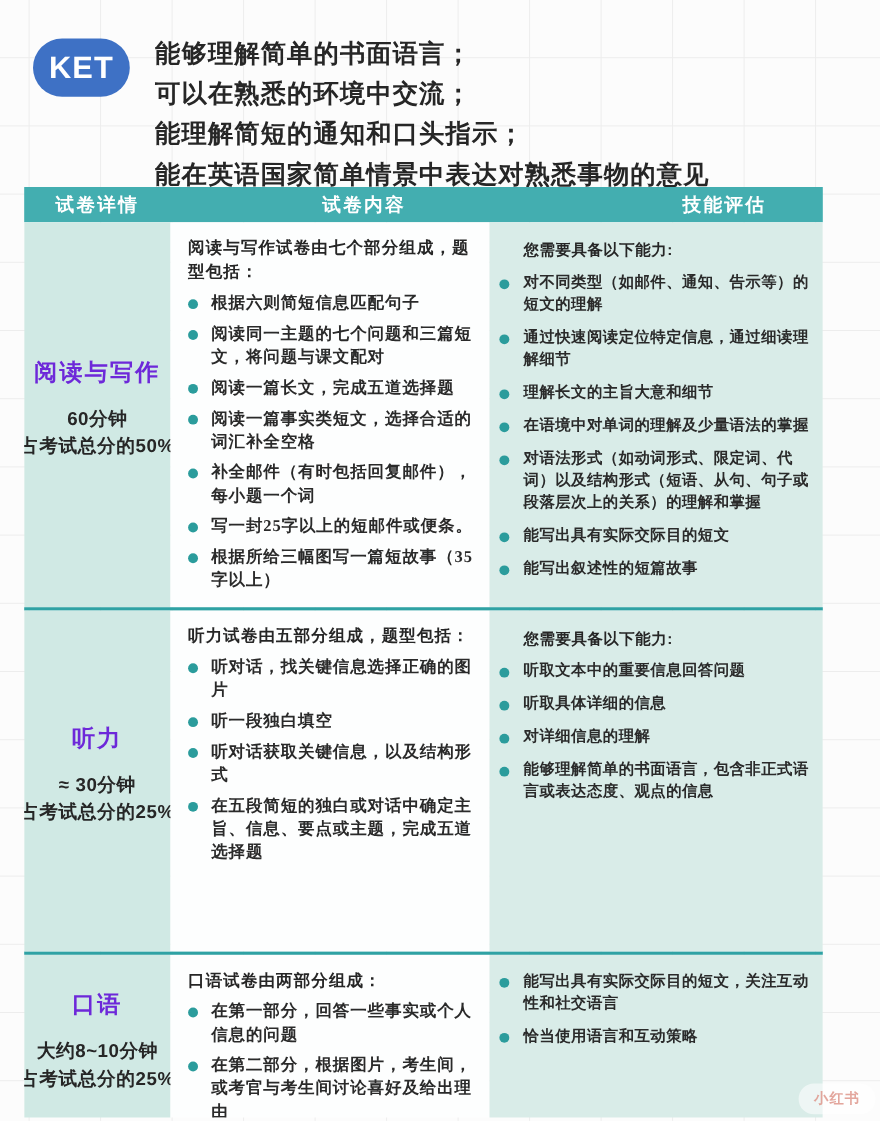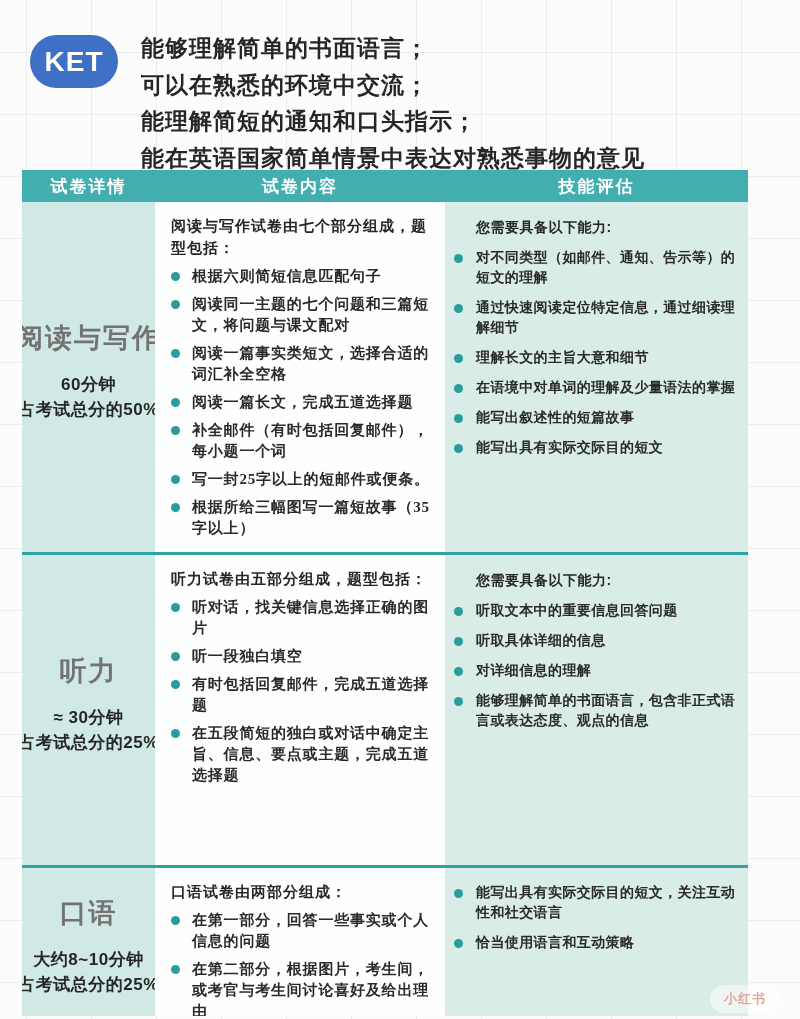--- a/index.html
+++ b/index.html
@@ -40,20 +40,21 @@
   .exam-table {
     position: absolute;
     left: 22px; top: 170px;
     width: 726px;
   }
   .thead {
     display: grid;
     grid-template-columns: 133px 290px 303px;
     background: #43aeb0;
     height: 32px;
+    gap: 31px;
   }
   .th {
     color: #ffffff; font-size: 17px; font-weight: 600; letter-spacing: 2px;
     display: flex; align-items: center; justify-content: center;
     white-space: nowrap;
   }
   .trow {
     display: grid;
     grid-template-columns: 133px 290px 303px;
     overflow: hidden;
@@ -63,21 +64,21 @@
   .row-listening{ height: 313px; }
   .row-speaking { height: 151px; }
 
   .cell-left {
     background: #d0e9e4;
     display: flex; flex-direction: column; align-items: center; justify-content: center;
     text-align: center;
     padding: 4px 4px 16px 4px;
   }
   .section-title {
-    color: #737373; font-size: 27px; font-weight: bold; letter-spacing: 2px;
+    color: #6d28d9; font-size: 21px; font-weight: bold; letter-spacing: 2px;
     margin-bottom: 16px; white-space: nowrap;
   }
   .section-duration, .section-weight {
     font-size: 17px; font-weight: bold; color: #262626;
     line-height: 25px; white-space: nowrap; letter-spacing: 0.5px;
   }
 
   .cell-mid {
     background: #fdfefe;
     padding: 13px 8px 6px 16px;
@@ -103,21 +104,21 @@
     background: #2b9c9c;
     margin-top: 6px;
   }
   .cell-mid ul.blist .dot { margin-right: 12px; }
   .cell-right ul.blist .dot { margin-right: 13px; margin-left: 1px; }
   ul.blist .li-text { color: #2a2a2a; font-family: Liberation Serif, serif; }
 
   
   .watermark {
     position: absolute;
-    right: 20px; bottom: 6px;
+    right: 4px; bottom: 6px;
     background: rgba(255,255,255,0.55);
     color: rgba(222,150,140,0.85);
     font-size: 13px; font-weight: bold; letter-spacing: 1px;
     padding: 5px 14px;
     border-radius: 14px;
     text-align: center;
   }
 </style>
 </head>
 <body>
@@ -153,25 +154,25 @@
             <li>
               <span class="dot"></span>
               <span class="li-text">根据六则简短信息匹配句子</span>
             </li>
             <li>
               <span class="dot"></span>
               <span class="li-text">阅读同一主题的七个问题和三篇短文，将问题与课文配对</span>
             </li>
             <li>
               <span class="dot"></span>
+              <span class="li-text">阅读一篇长文，完成五道选择题</span>
+            </li>
+            <li>
+              <span class="dot"></span>
               <span class="li-text">阅读一篇事实类短文，选择合适的词汇补全空格</span>
-            </li>
-            <li>
-              <span class="dot"></span>
-              <span class="li-text">阅读一篇长文，完成五道选择题</span>
             </li>
             <li>
               <span class="dot"></span>
               <span class="li-text">补全邮件（有时包括回复邮件），每小题一个词</span>
             </li>
             <li>
               <span class="dot"></span>
               <span class="li-text">写一封25字以上的短邮件或便条。</span>
             </li>
             <li>
@@ -194,25 +195,29 @@
             <li>
               <span class="dot"></span>
               <span class="li-text">理解长文的主旨大意和细节</span>
             </li>
             <li>
               <span class="dot"></span>
               <span class="li-text">在语境中对单词的理解及少量语法的掌握</span>
             </li>
             <li>
               <span class="dot"></span>
+              <span class="li-text">对语法形式（如动词形式、限定词、代词）以及结构形式（短语、从句、句子或段落层次上的关系）的理解和掌握</span>
+            </li>
+            <li>
+              <span class="dot"></span>
+              <span class="li-text">能写出具有实际交际目的短文</span>
+            </li>
+            <li>
+              <span class="dot"></span>
               <span class="li-text">能写出叙述性的短篇故事</span>
-            </li>
-            <li>
-              <span class="dot"></span>
-              <span class="li-text">能写出具有实际交际目的短文</span>
             </li>
           </ul>
       </div>
     </div>
 
     <div class="trow row-listening">
       <div class="cell-left">
         <div class="section-title">听力</div>
         <div class="section-duration">≈ 30分钟</div>
         <div class="section-weight">占考试总分的25%</div>
@@ -223,21 +228,21 @@
             <li>
               <span class="dot"></span>
               <span class="li-text">听对话，找关键信息选择正确的图片</span>
             </li>
             <li>
               <span class="dot"></span>
               <span class="li-text">听一段独白填空</span>
             </li>
             <li>
               <span class="dot"></span>
-              <span class="li-text">有时包括回复邮件，完成五道选择题</span>
+              <span class="li-text">听对话获取关键信息，以及结构形式</span>
             </li>
             <li>
               <span class="dot"></span>
               <span class="li-text">在五段简短的独白或对话中确定主旨、信息、要点或主题，完成五道选择题</span>
             </li>
           </ul>
       </div>
       <div class="cell-right">
         <div class="cell-intro">您需要具备以下能力:</div>
         <ul class="blist">

